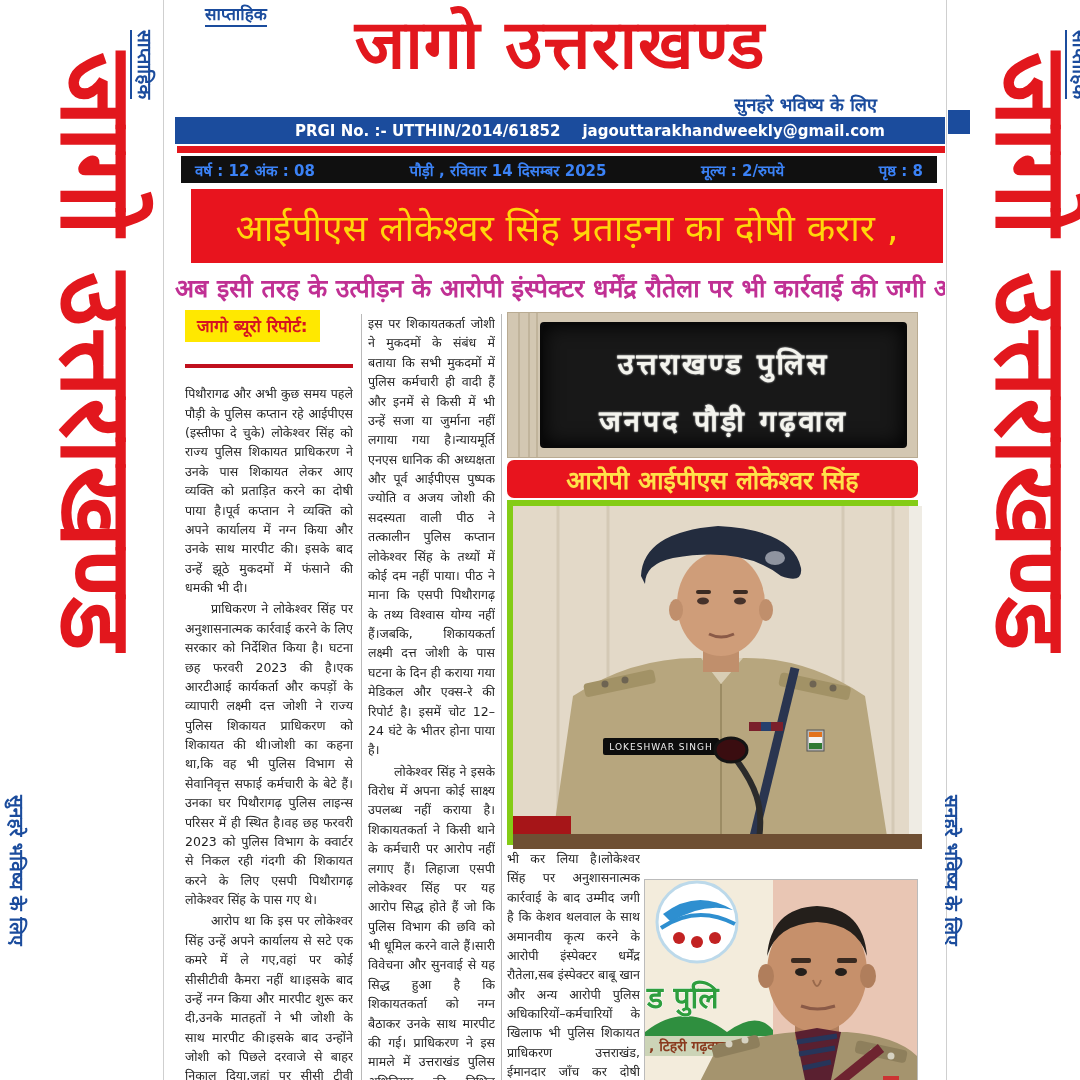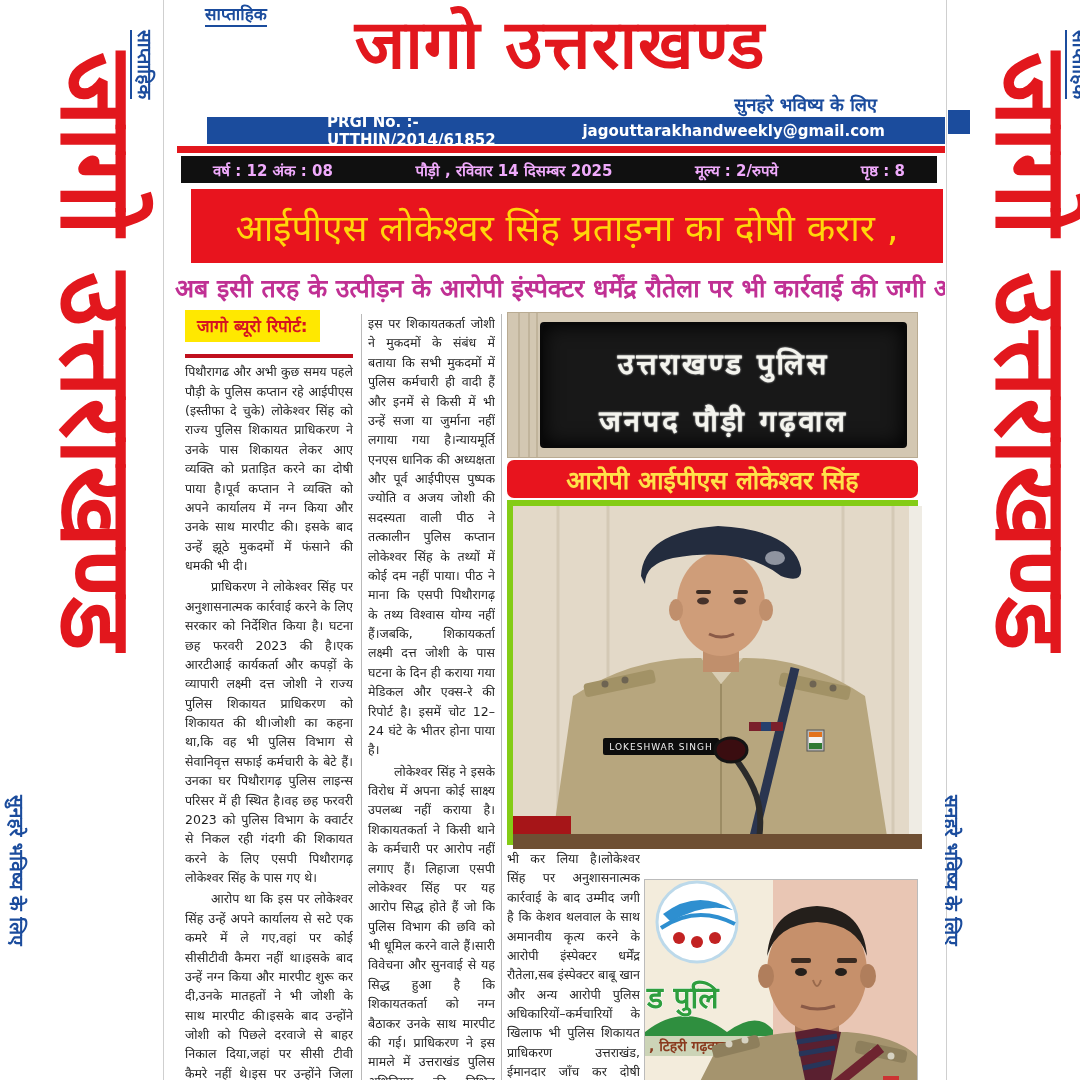--- a/index.html
+++ b/index.html
@@ -12,36 +12,36 @@
   .rotor .r-weekly{position:absolute;left:30px;top:0;font-size:19px;font-weight:bold;color:#1b4c9d;border-bottom:2px solid #1b4c9d;white-space:nowrap;}
   .rotor .r-title{position:absolute;left:52px;top:2px;font-size:100px;line-height:1.2;font-weight:900;color:#e2171d;white-space:nowrap;letter-spacing:1px;}
   .rotor .r-tagline{position:absolute;left:795px;top:128px;font-size:19px;font-weight:bold;color:#1b4c9d;white-space:nowrap;}
   .blue-stub{position:absolute;left:948px;top:110px;width:22px;height:24px;background:#1b4c9d;}
   
   .content{position:absolute;left:175px;top:0;width:770px;height:1080px;background:#fff;}
   .weekly{position:absolute;left:30px;top:2px;font-size:17px;font-weight:bold;color:#1b4c9d;border-bottom:2px solid #1b4c9d;}
   .title{position:absolute;left:0;right:0;top:8px;text-align:center;font-size:68px;line-height:1.1;font-weight:900;color:#e2171d;letter-spacing:1px;white-space:nowrap;}
   .tagline{position:absolute;right:68px;top:92px;font-size:18px;font-weight:bold;color:#1b4c9d;}
   .bluebar{position:absolute;left:0;right:0;top:117px;height:27px;background:#1b4c9d;color:#fff;
-           display:flex;align-items:center;justify-content:space-between;font-size:15px;font-weight:bold;padding:0 60px 0 120px;box-sizing:border-box;margin-left:32px;}
+           display:flex;align-items:center;justify-content:space-between;font-size:15px;font-weight:bold;padding:0 60px 0 120px;box-sizing:border-box;}
   .redstrip{position:absolute;left:2px;right:0;top:146px;height:7px;background:#e2171d;}
-  .blackbar{position:absolute;left:6px;right:8px;top:156px;height:27px;background:#101010;color:#f0abfc;
-            display:flex;align-items:center;justify-content:space-between;font-size:15px;font-weight:bold;padding:0 32px;box-sizing:border-box;}
+  .blackbar{position:absolute;left:6px;right:8px;top:156px;height:27px;background:#101010;color:#3b82f6;
+            display:flex;align-items:center;justify-content:space-between;font-size:15px;font-weight:bold;padding:0 14px;box-sizing:border-box;}
   .headline{position:absolute;left:16px;right:2px;top:189px;height:74px;background:#e8141e;color:#ffd60a;
             display:flex;align-items:center;justify-content:center;font-size:37px;font-weight:400;white-space:nowrap;overflow:hidden;}
   .subhead{position:absolute;left:0;right:0;top:270px;text-align:center;font-size:25px;font-weight:bold;color:#c03094;white-space:nowrap;overflow:hidden;}
   
   .article{position:absolute;left:10px;right:0;top:310px;bottom:0;}
   .col{position:absolute;top:0;bottom:0;overflow:hidden;text-align:justify;font-size:12.5px;line-height:1.55;color:#1f1f1f;}
   .col p{margin:0 0 2px 0;}
   .col p.ind{text-indent:26px;}
   .col1{left:0;width:168px;}
   .col2{left:183px;width:127px;padding-top:4px;}
   .csep{position:absolute;top:4px;bottom:0;width:1px;background:#b9b9b9;}
-  .byline-wrap{border-bottom:4px solid #c0101d;padding-bottom:12px;margin-bottom:4px;}
+  .byline-wrap{border-bottom:4px solid #c0101d;padding-bottom:22px;margin-bottom:16px;}
   .byline{display:inline-block;background:#ffe800;color:#d61420;font-size:17px;font-weight:bold;padding:3px 12px;}
   
   .rightzone{position:absolute;left:322px;top:0;width:411px;bottom:0;}
   .signboard{position:absolute;left:0;top:2px;width:411px;height:146px;background:#d3c7b2;border:1px solid #b9ab92;box-sizing:border-box;overflow:hidden;}
   .plank{position:absolute;top:0;bottom:0;width:2px;background:#c1b49c;}
   .board{position:absolute;left:32px;right:10px;top:9px;bottom:9px;background:#181818;border:3px solid #090909;border-radius:4px;
          box-shadow:inset 0 0 20px #000;color:#f4f4ee;display:flex;flex-direction:column;justify-content:center;gap:6px;text-align:center;}
   .board .bl{font-size:29px;font-weight:bold;letter-spacing:3px;text-shadow:0 0 2px #fff;margin-top:12px;}
   .photocap{position:absolute;left:0;top:150px;width:411px;height:38px;background:#e8141e;color:#ffe249;
             display:flex;align-items:center;justify-content:center;font-size:25px;font-weight:bold;white-space:nowrap;border-radius:7px;}

